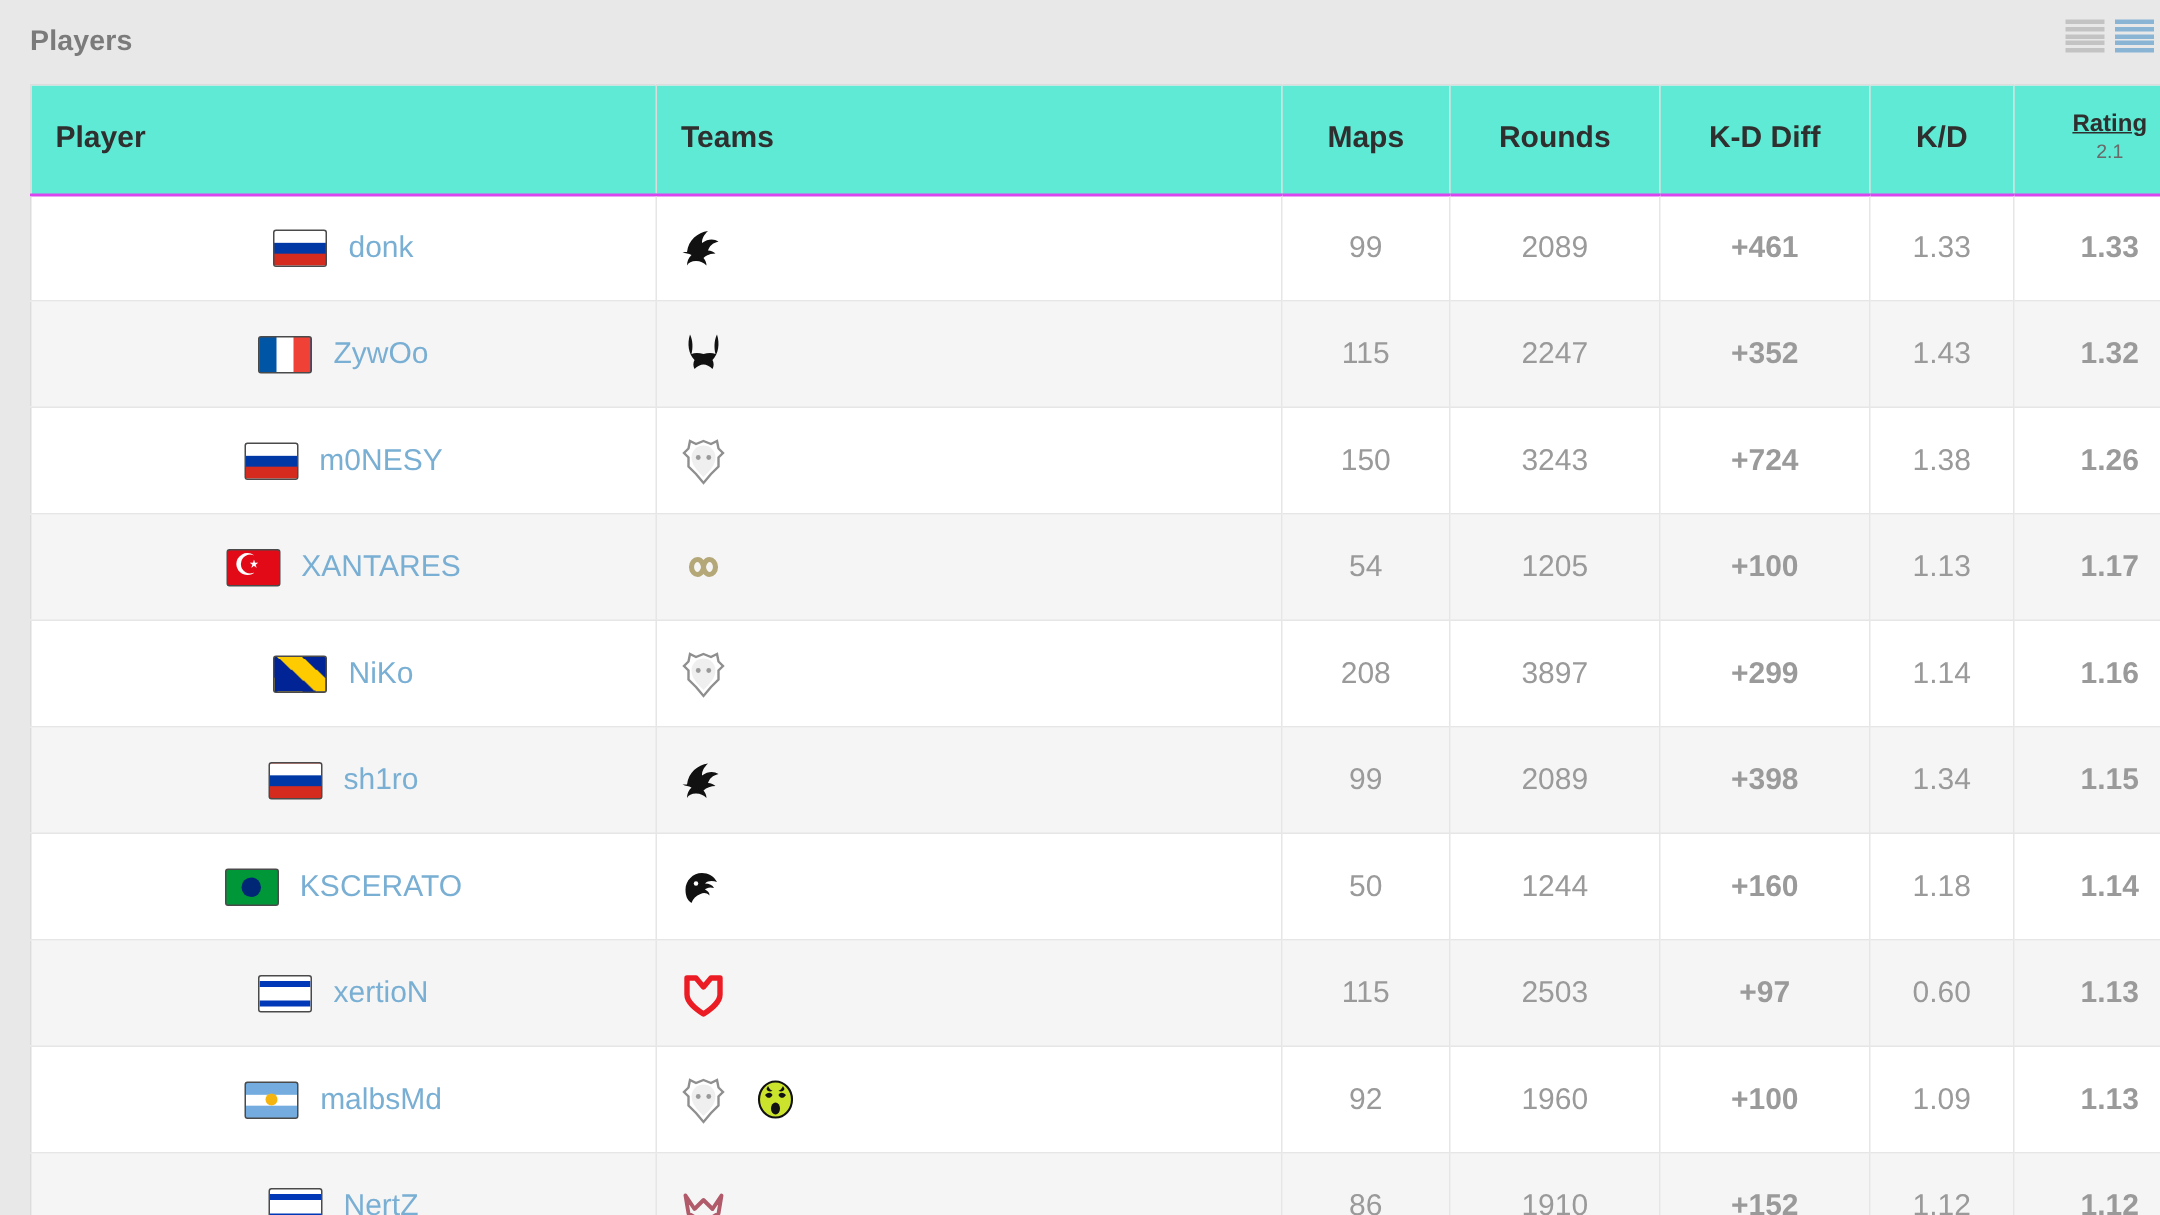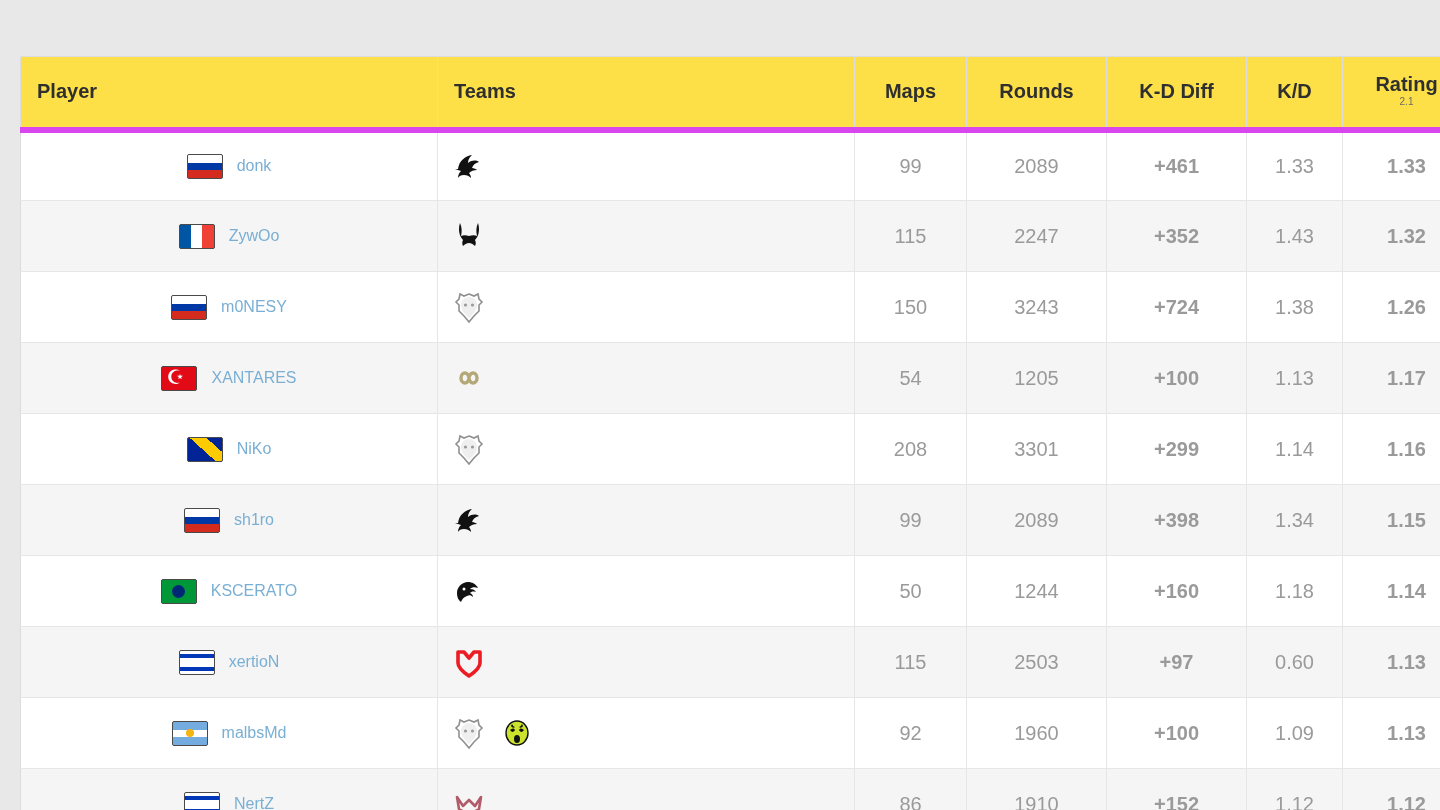--- a/index.html
+++ b/index.html
@@ -60,38 +60,38 @@
   table.stats col.c-player  { width: 417px; }
   table.stats col.c-teams   { width: 417px; }
   table.stats col.c-maps    { width: 112px; }
   table.stats col.c-rounds  { width: 140px; }
   table.stats col.c-kddiff  { width: 140px; }
   table.stats col.c-kd      { width: 96px; }
   table.stats col.c-rating  { width: 128px; }
 
   table.stats thead th {
     height: 73px;
-    background: #fde047;
+    background: #5eead4;
     border-right: 1px solid #dcdcdc;
-    border-bottom: 6px solid #d946ef;
+    border-bottom: 2px solid #d946ef;
     color: #2f2f2f;
     font-size: 20px;
     font-weight: bold;
     text-align: center;
     padding: 0 14px;
     white-space: nowrap;
     vertical-align: middle;
   }
   table.stats thead th.left { text-align: left; padding-left: 16px; }
   table.stats thead th:last-child { border-right: none; }
 
   .rating-head { display: inline-block; text-align: center; line-height: 1; }
-  .rating-head .lbl { display: block; font-size: 20px; }
+  .rating-head .lbl { display: block; font-size: 16px; text-decoration: underline; }
   .rating-head .ver {
-    display: block; font-size: 10px; font-weight: normal;
+    display: block; font-size: 13px; font-weight: normal;
     color: #6a6a6a; margin-top: 3px;
   }
 
   table.stats tbody td {
     height: 71px;
     border-right: 1px solid #e6e6e6;
     border-bottom: 1px solid #e6e6e6;
     font-size: 20px;
     color: #9a9a9a;
     text-align: center;
@@ -99,21 +99,21 @@
     vertical-align: middle;
     white-space: nowrap;
   }
   table.stats tbody td:last-child { border-right: none; }
   table.stats tbody tr:nth-child(even) { background: #f5f5f5; }
   table.stats tbody tr:nth-child(odd)  { background: #ffffff; }
 
   td.player-cell { text-align: left; padding-left: 16px; }
   .player-link {
     color: #7aafd4;
-    font-size: 16px;
+    font-size: 20px;
     text-decoration: none;
     vertical-align: middle;
     cursor: pointer;
     margin-top: 32px;
   }
   .flag {
     display: inline-block;
     width: 36px; height: 25px;
     margin-right: 14px;
     vertical-align: middle;
@@ -162,20 +162,39 @@
   }
 
   .val-diff { color: #3cb83c; font-weight: bold; }
   .val-rating { color: #16b216; font-weight: bold; }
 </style>
 </head>
 <body>
 
 <div class="page">
 
+  <div class="topbar">
+    <div class="section-title">Players</div>
+    <div class="view-toggles">
+      <div class="view-icon">
+        <i></i>
+          <i></i>
+          <i></i>
+          <i></i>
+          <i></i>
+      </div>
+      <div class="view-icon active">
+        <i></i>
+          <i></i>
+          <i></i>
+          <i></i>
+          <i></i>
+      </div>
+    </div>
+  </div>
 
   <div class="table-wrap">
     <table class="stats">
       <colgroup>
         <col class="c-player">
           <col class="c-teams">
           <col class="c-maps">
         <col class="c-rounds">
           <col class="c-kddiff">
           <col class="c-kd">
@@ -277,21 +296,21 @@
                   <svg class="logo" viewBox="0 0 34 34">
                     <path fill="none" stroke="#8f8f8f" stroke-width="1.6" d="M17 4l5 2 4-2 1 5 3 3-3 3 0 6-5 5-5 6-5-6-5-5 0-6-3-3 3-3 1-5 4 2z"></path>
                     <path fill="#efefef" d="M17 7c4 0 8 3 8 8 0 5-4 9-8 13 -4-4-8-8-8-13 0-5 4-8 8-8z"></path>
                     <circle cx="13.5" cy="15" r="1.6" fill="#9a9a9a"></circle>
                     <circle cx="20.5" cy="15" r="1.6" fill="#9a9a9a"></circle>
                   </svg>
                 </span>
               </span>
             </td>
             <td>208</td>
-            <td>3301</td>
+            <td>3897</td>
             <td class="val-diff">+299</td>
             <td>1.14</td>
             <td class="val-rating">1.16</td>
           </tr>
           <tr>
             <td class="player-cell"><span class="flag flag-ru"></span><a class="player-link">sh1ro</a></td>
             <td class="teams-cell">
               <span class="team-logos">
                 <span>
                   <svg class="logo" viewBox="0 0 34 34">

